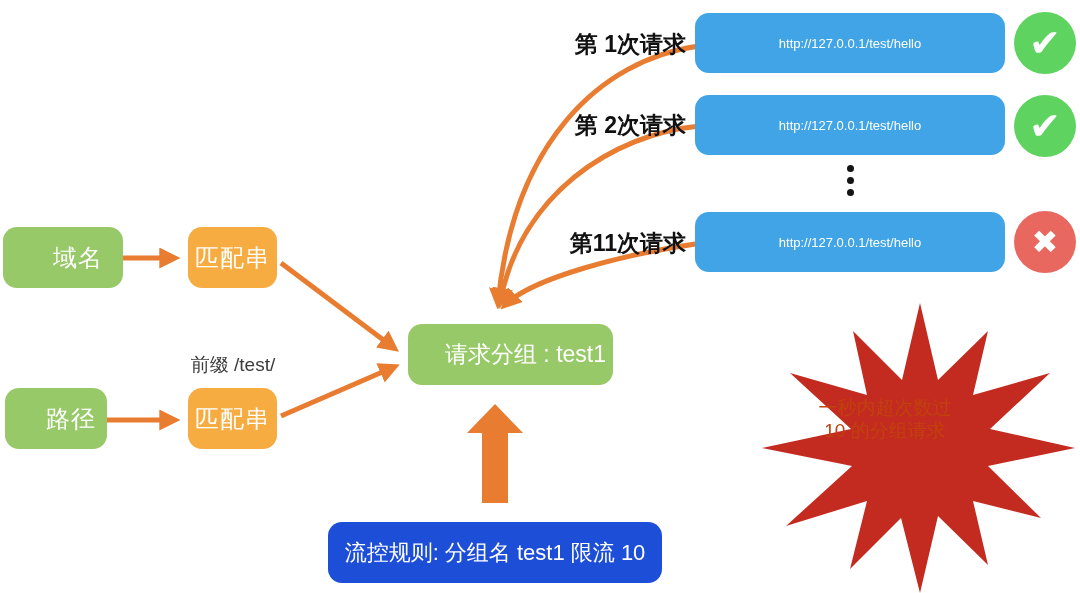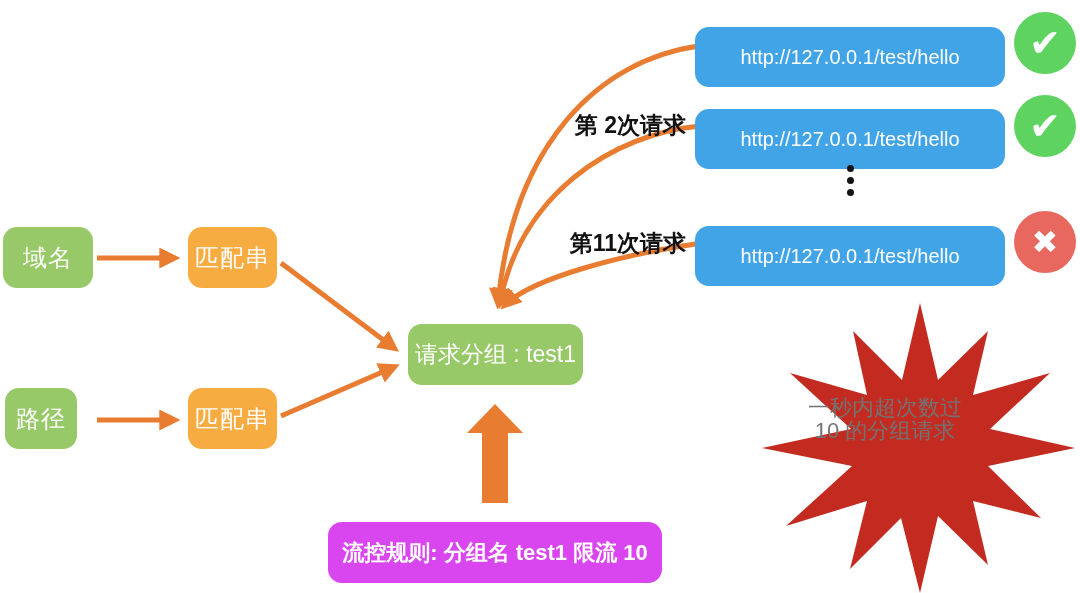--- a/index.html
+++ b/index.html
@@ -5,46 +5,46 @@
   html,body{margin:0;padding:0;background:#fff;}
   .canvas{
     position:relative;width:1080px;height:593px;background:#ffffff;overflow:hidden;
     font-family:"Liberation Sans","DejaVu Sans",sans-serif;
   }
   .abs{position:absolute;}
   .node{
     display:flex;align-items:center;justify-content:center;
     border-radius:14px;color:#fff;text-align:center;z-index:2;
   }
-  .green{background:#97C968;}
+  .green{background:#97C968;padding-left:30px;}
   .orange{background:#F6AC41;justify-content:center;}
   .blue{background:#41A4E6;}
-  .red{background:#d946ef;font-weight:bold;}
+  .red{background:#1d4ed8;}
   .node-label{font-size:24px;letter-spacing:1px;}
   .hint{
     font-size:19px;color:#3c3c3c;text-align:center;z-index:2;
     white-space:nowrap;
   }
   .req-label{
     font-size:23px;font-weight:bold;color:#111;text-align:right;
     white-space:nowrap;z-index:2;line-height:30px;
   }
-  .url-text{font-size:20px;margin-top:14px;}
+  .url-text{font-size:13px;}
   .group-text{font-size:23px;}
   .rule-text{font-size:22px;}
   .status{
     border-radius:50%;display:flex;align-items:center;justify-content:center;
     color:#fff;z-index:2;
   }
   .status.ok{background:#5ED35F;font-size:38px;}
   .status.fail{background:#E8685F;font-size:32px;}
   .dots{display:flex;flex-direction:column;gap:5px;z-index:2;}
   .dots span{width:7px;height:7px;border-radius:50%;background:#141414;display:block;}
   .burst-text{
-    z-index:3;color:#737373;font-size:22px;line-height:23px;text-align:center;
+    z-index:3;color:#c2410c;font-size:19px;line-height:23px;text-align:center;
   }
   svg.layer{position:absolute;left:0;top:0;z-index:1;}
 </style>
 </head>
 <body>
 
 <div class="canvas">
 
   <svg class="layer" width="1080" height="593" viewBox="0 0 1080 593">
     <defs>
@@ -73,33 +73,35 @@
 
 
   <div class="abs node orange node-label" style="left:188px;top:227px;width:89px;height:61px;">
     <span>匹配串</span>
   </div>
 
   <div class="abs node green node-label" style="left:5px;top:388px;width:72px;height:61px;">
     <span>路径</span>
   </div>
 
+  <div class="abs hint" style="left:178px;top:352px;width:110px;">前缀 /test/</div>
 
   <div class="abs node orange node-label" style="left:188px;top:388px;width:89px;height:61px;">
     <span>匹配串</span>
   </div>
 
   <div class="abs node green group-text" style="left:408px;top:324px;width:175px;height:61px;">
     <span>请求分组 : test1</span>
   </div>
 
   <div class="abs node red rule-text" style="left:328px;top:522px;width:334px;height:61px;">
     <span>流控规则: 分组名 test1 限流 10</span>
   </div>
 
+  <div class="abs req-label" style="left:556px;top:29px;width:130px;">第 1次请求</div>
   <div class="abs node blue url-text" style="left:695px;top:13px;width:310px;height:60px;">
     <span>http://127.0.0.1/test/hello</span>
   </div>
   <div class="abs status ok" style="left:1014px;top:12px;width:62px;height:62px;">
     <span>✔</span>
   </div>
 
   <div class="abs req-label" style="left:556px;top:110px;width:130px;">第 2次请求</div>
   <div class="abs node blue url-text" style="left:695px;top:95px;width:310px;height:60px;">
     <span>http://127.0.0.1/test/hello</span>

